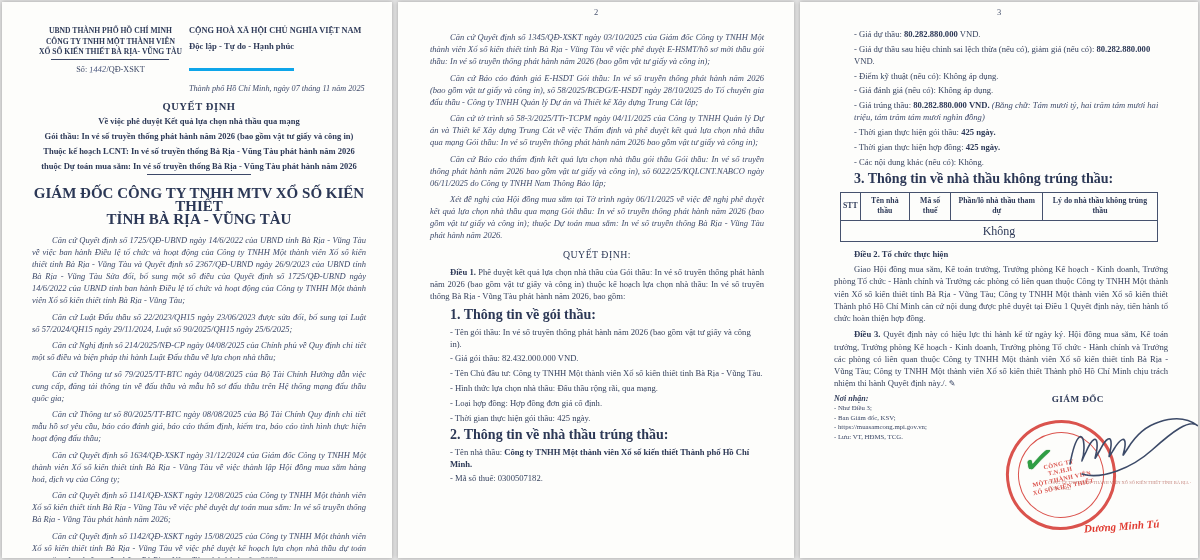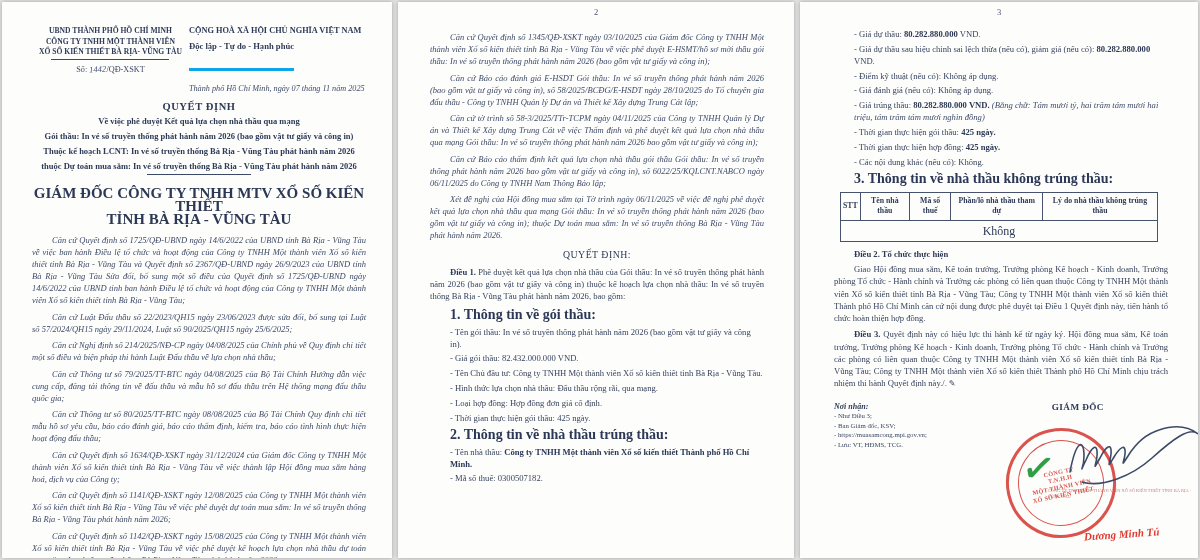--- a/index.html
+++ b/index.html
@@ -36,21 +36,21 @@
   .ditem{font-size:8.6px;line-height:12px;margin:0 0 2.8px 0;text-align:left;padding-left:20px;text-indent:0;color:#37435f;}
   .ditem b{color:#2c3856;margin-top:8px;}
   .ditem i{color:#3e4a6a;}
 
   
   .p3{padding:26px 30px 10px 34px;}
   .tbl{border-collapse:collapse;margin:5px 0 6px 6px;width:318px;}
   .tbl th,.tbl td{border:1px solid #46526e;font-size:7.8px;line-height:10.5px;padding:3px 2px;text-align:center;color:#2e3a58;}
   .tbl th{font-weight:bold;}
   .tbl td{font-size:12px;padding:5px 2px;margin-top:36px;}
-  .footer{display:flex;margin-top:12px;position:relative;}
+  .footer{display:flex;margin-top:4px;position:relative;}
   .nn{width:46%;}
   .nn-label{font-weight:bold;font-style:italic;font-size:8px;color:#2e3a58;}
   .nn-item{font-size:6.8px;line-height:9.5px;color:#3b4765;}
   .sig-block{width:54%;text-align:center;position:relative;}
   .sig-title{font-weight:bold;font-size:9.2px;letter-spacing:.4px;color:#2c3856;}
   .stamp{position:absolute;left:18px;top:26px;width:104px;height:104px;border:3px solid #d8453f;border-radius:50%;
          transform:rotate(-12deg);display:flex;flex-direction:column;align-items:center;justify-content:center;opacity:.92;}
   .stamp-inner{position:absolute;inset:9px;border:1px solid #d8453f;border-radius:50%;}
   .stamp-line{font-weight:bold;color:#d8453f;font-size:6.2px;line-height:7.6px;letter-spacing:.3px;position:relative;z-index:2;}
   .stamp-check{position:absolute;left:34px;top:46px;font-size:40px;line-height:40px;color:#2f9e44;z-index:3;

